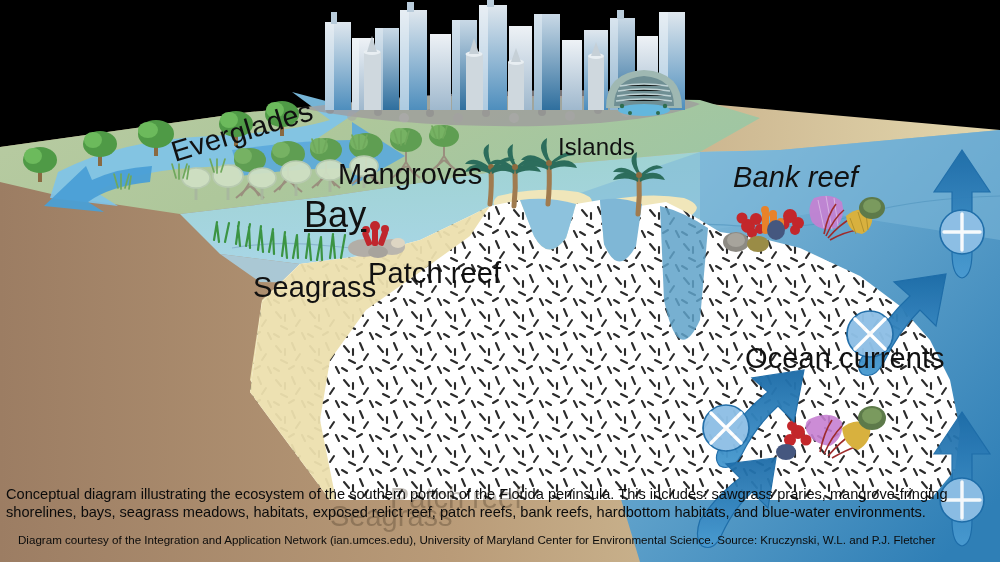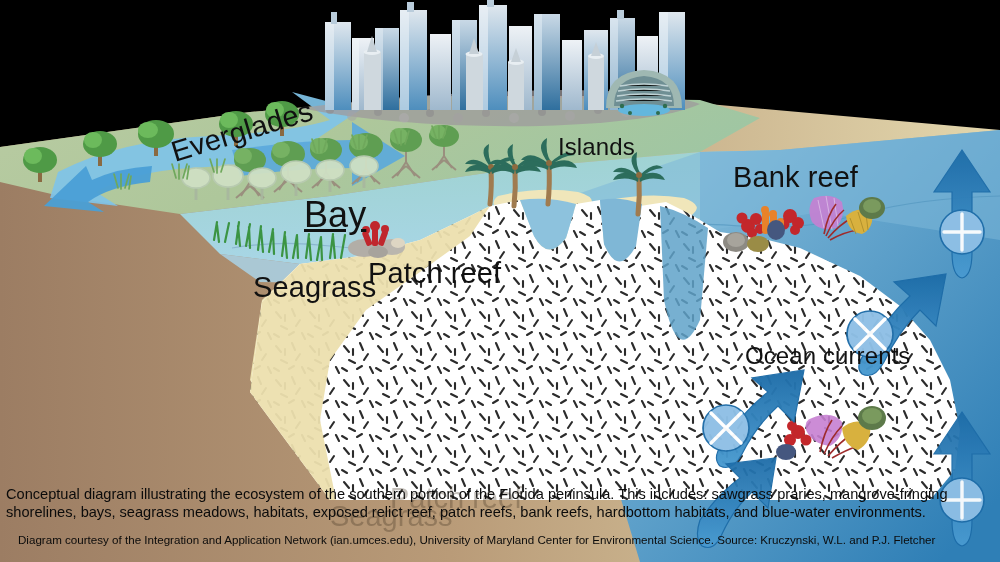--- a/index.html
+++ b/index.html
@@ -26,22 +26,22 @@
     font-weight:400;
     line-height:1;
     letter-spacing:.1px;
   }
   .lbl-everglades{left:168px;top:139px;font-size:29px;transform:rotate(-17deg);transform-origin:left top;}
   .lbl-mangroves {left:338px;top:160px;font-size:29px;}
   .lbl-bay       {left:304px;top:197px;font-size:36px;text-decoration:underline;}
   .lbl-seagrass  {left:253px;top:273px;font-size:29px;}
   .lbl-patchreef {left:368px;top:259px;font-size:29px;}
   .lbl-islands   {left:558px;top:135px;font-size:24px;}
-  .lbl-bankreef  {left:733px;top:163px;font-size:29px;}
-  .lbl-oceancur  {left:745px;top:344px;font-size:24px;}
+  .lbl-bankreef  {left:733px;top:163px;font-size:29px;font-style:italic;}
+  .lbl-oceancur  {left:745px;top:344px;font-size:29px;}
 
   
   .ghost{position:absolute;color:rgba(60,45,30,.30);font-size:29px;white-space:nowrap;font-family:"Liberation Sans",sans-serif;}
   .ghost-seagrass {left:330px;top:500px;}
   .ghost-patchreef{left:390px;top:482px;}
 
   
   #caption{
     position:absolute;
     left:0;top:482px;width:968px;height:80px;
@@ -618,20 +618,21 @@
       <g opacity=".95">
         <path d="M700,520 Q718,494 740,478 L726,464 L776,458 L768,508 L752,492
                  Q734,508 722,534 Q714,552 702,546 Q694,538 700,520 Z" fill="url(#gArrow)" stroke="#1d6ca8" stroke-width="1.2"></path>
       </g>
 
       <rect x="0" y="482" width="1000" height="80" fill="#ffffff" opacity="0.0"></rect>
     </svg>
   </div>
 
   <div class="lbl lbl-everglades">Everglades</div>
+  <div class="lbl lbl-mangroves">Mangroves</div>
   <div class="lbl lbl-bay">Bay</div>
   <div class="lbl lbl-seagrass">Seagrass</div>
   <div class="lbl lbl-patchreef">Patch reef</div>
   <div class="lbl lbl-islands">Islands</div>
   <div class="lbl lbl-bankreef">Bank reef</div>
   <div class="lbl lbl-oceancur">Ocean currents</div>
 
   <div class="ghost ghost-seagrass">Seagrass</div>
   <div class="ghost ghost-patchreef">Patch reef</div>
 

